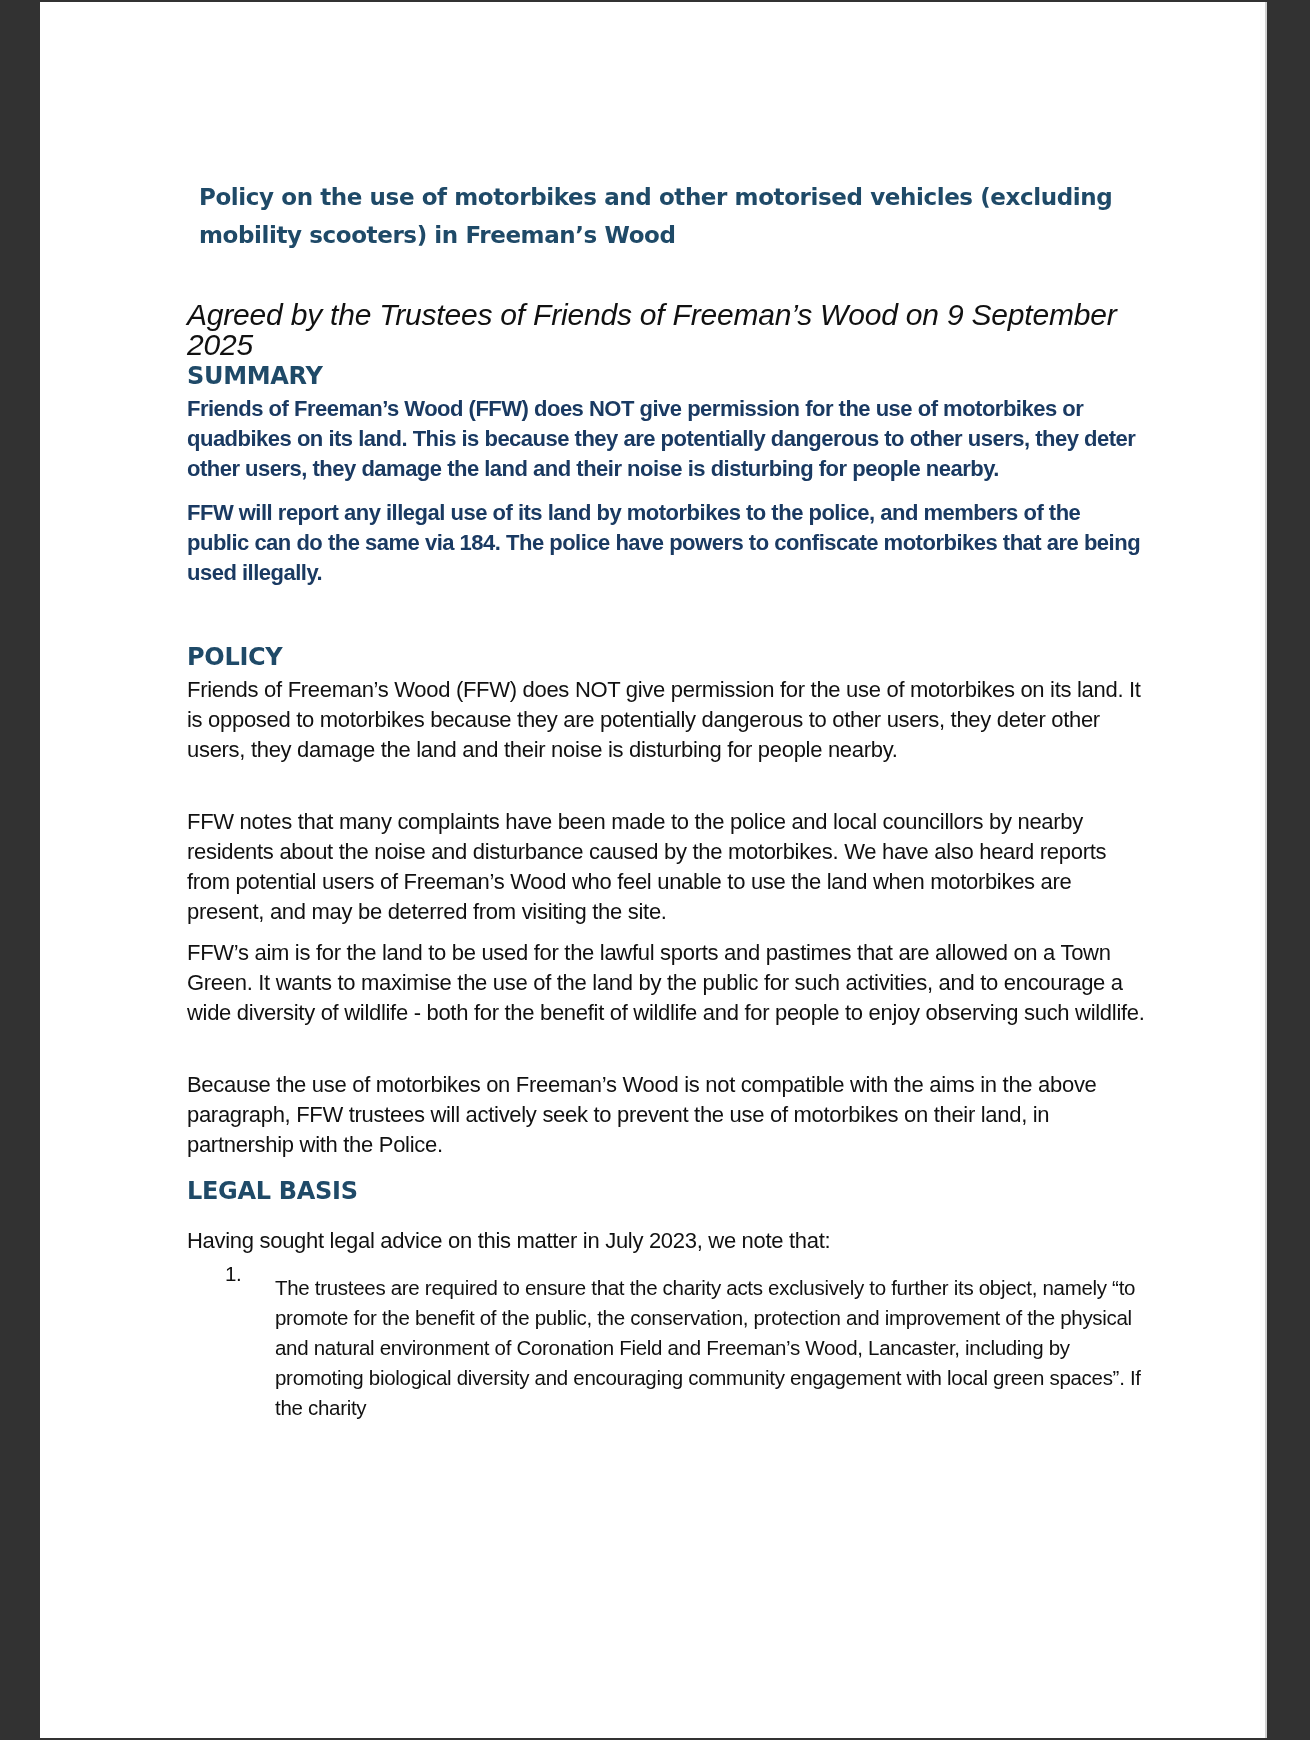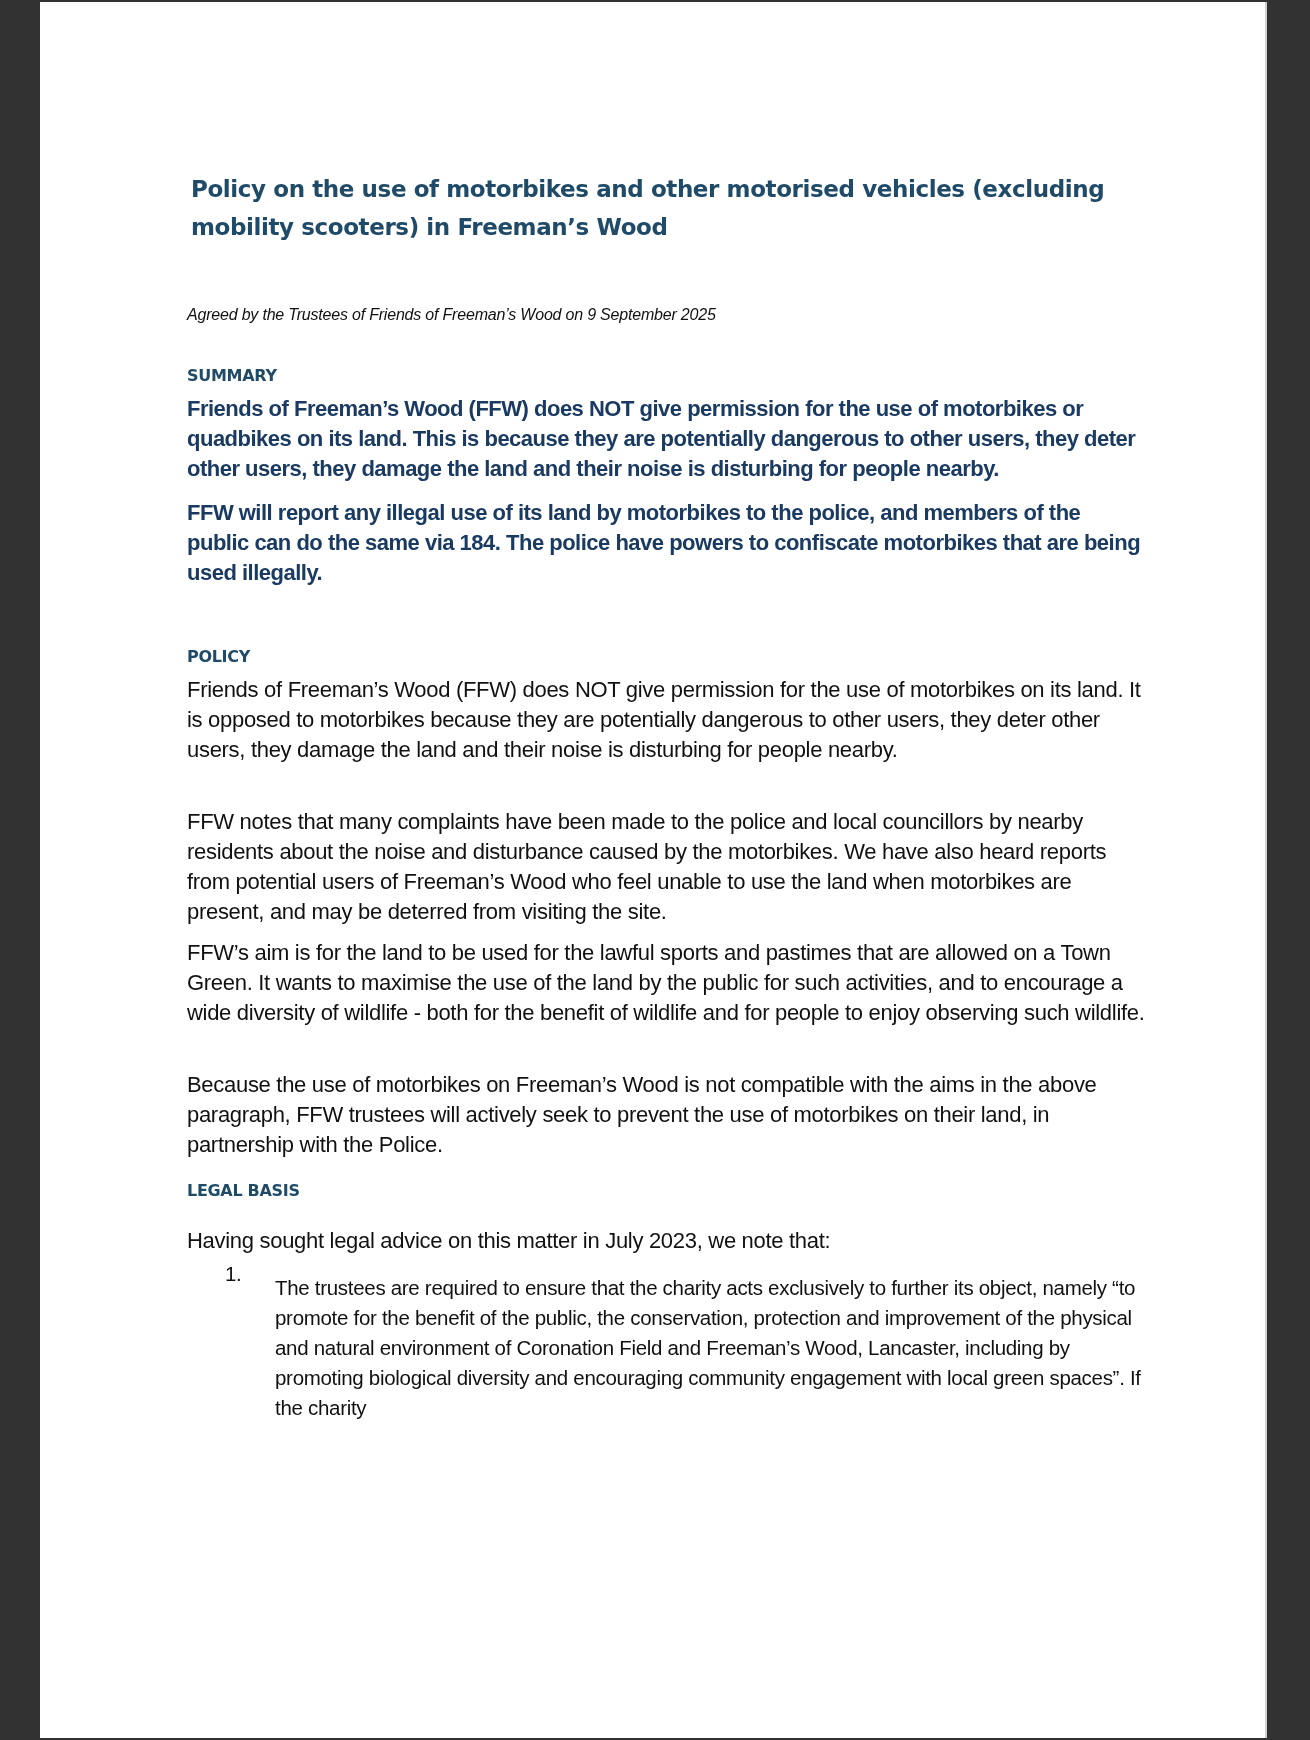--- a/index.html
+++ b/index.html
@@ -29,42 +29,42 @@
     .title {
       position: absolute;
       top: 164px;
       left: 0;
       width: 960px;
       font-family: "DejaVu Sans", sans-serif;
       font-weight: bold;
       font-size: 23px;
       line-height: 38px;
       color: #1f4a68;
-      margin: 4px;
+      margin: 12px;
       letter-spacing: -0.4px;
     }
     .subtitle {
       position: absolute;
       top: 298px;
       left: 0;
       width: 1000px;
       font-family: "Liberation Sans", sans-serif;
       font-style: italic;
-      font-size: 16px;
+      font-size: 30px;
       line-height: 30px;
       color: #111111;
       margin: 0;
       letter-spacing: -0.2px;
     }
     .heading {
       position: absolute;
       left: 0;
       font-family: "DejaVu Sans", sans-serif;
       font-weight: bold;
-      font-size: 16px;
+      font-size: 24px;
       line-height: 24px;
       color: #1f4a68;
       margin: 0;
       letter-spacing: -0.3px;
     }
     .para {
       position: absolute;
       left: 0;
       width: 960px;
       font-family: "Liberation Sans", sans-serif;

